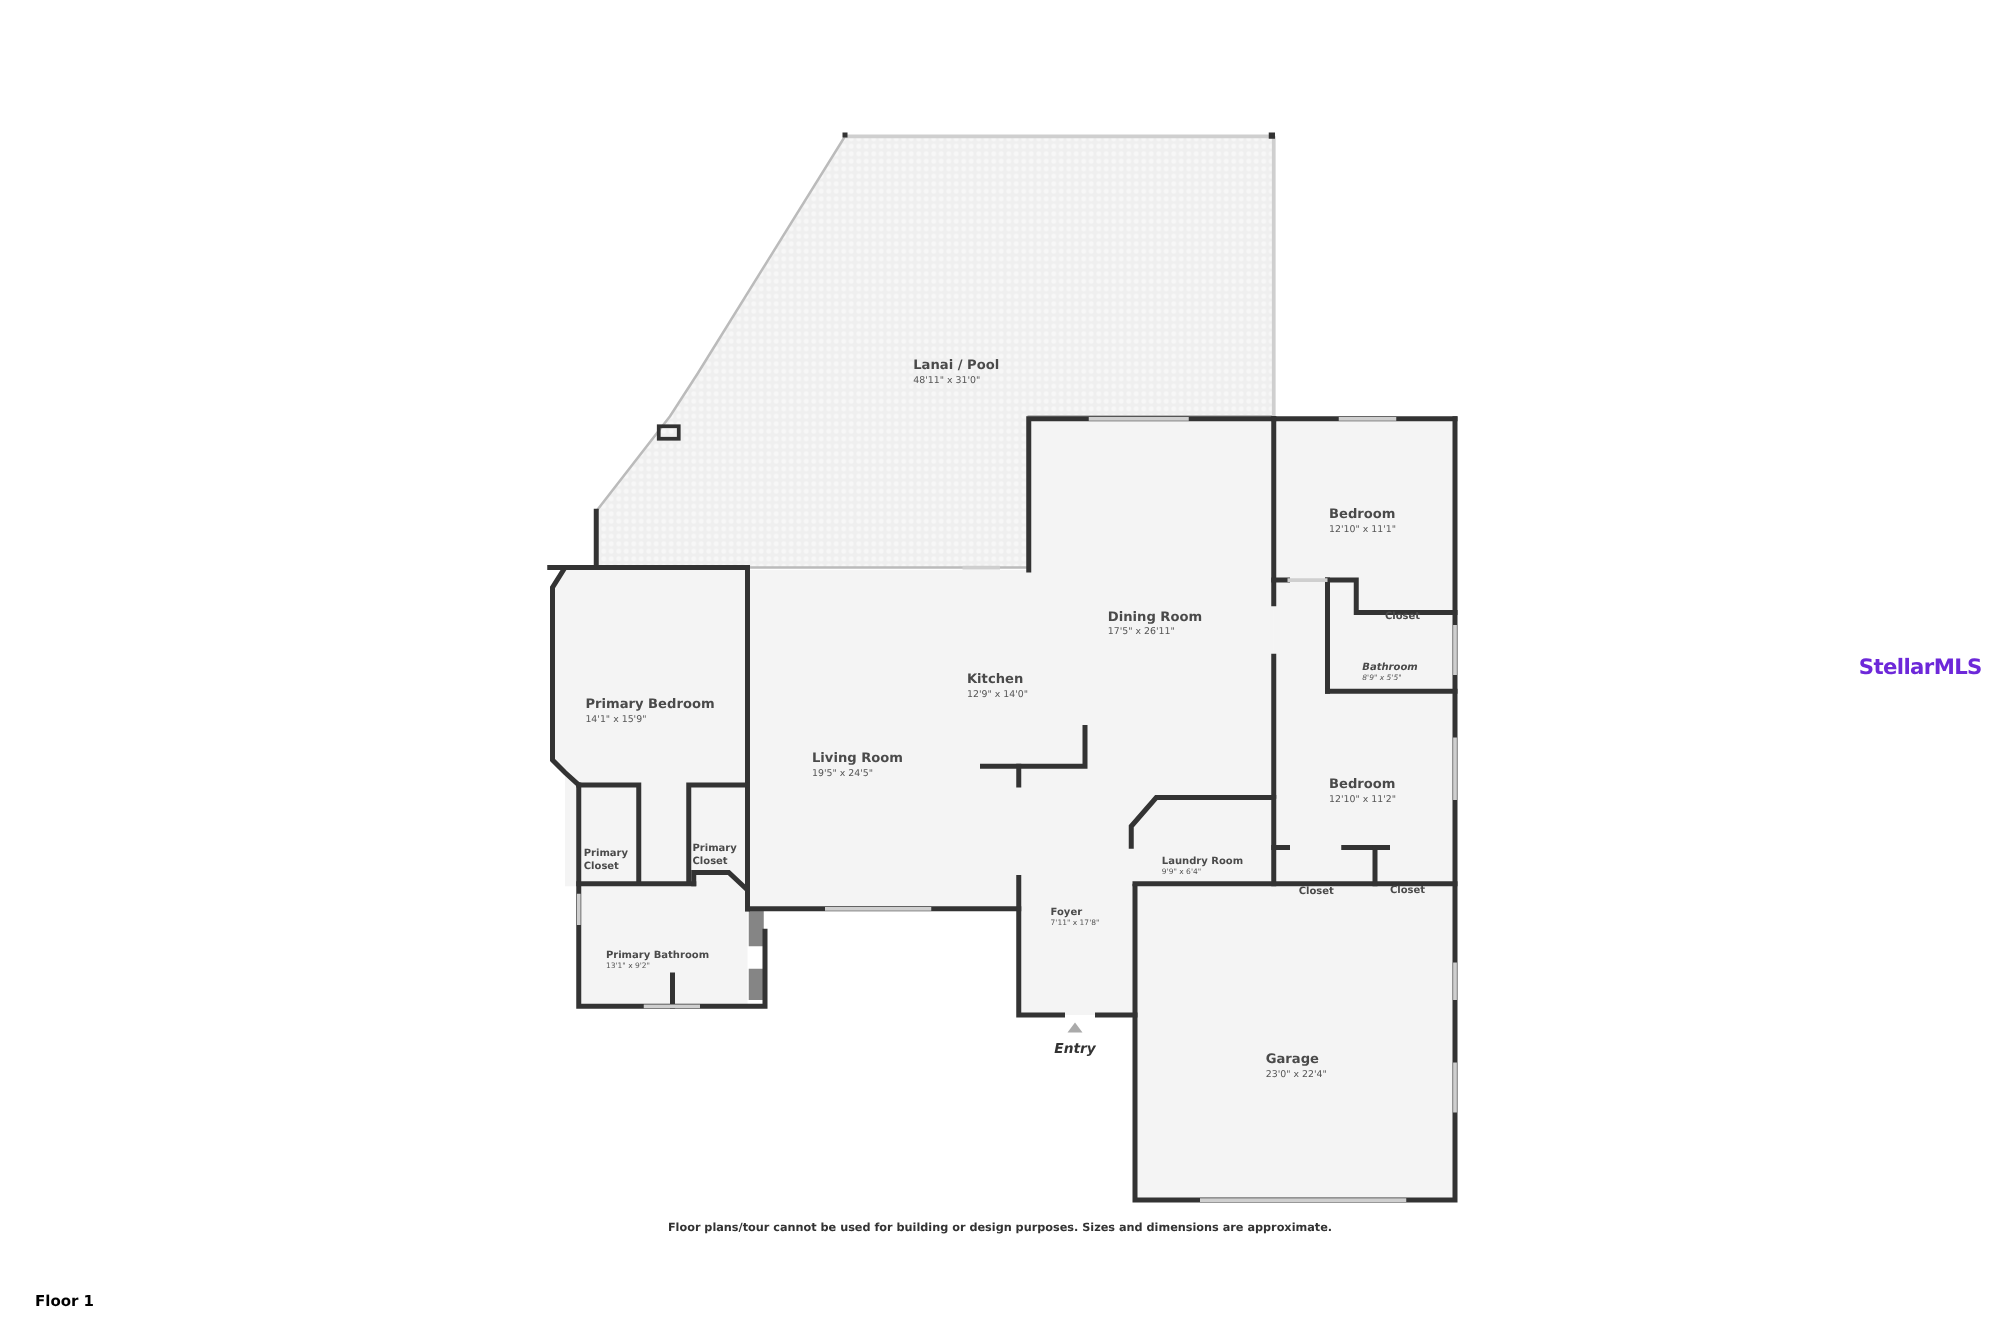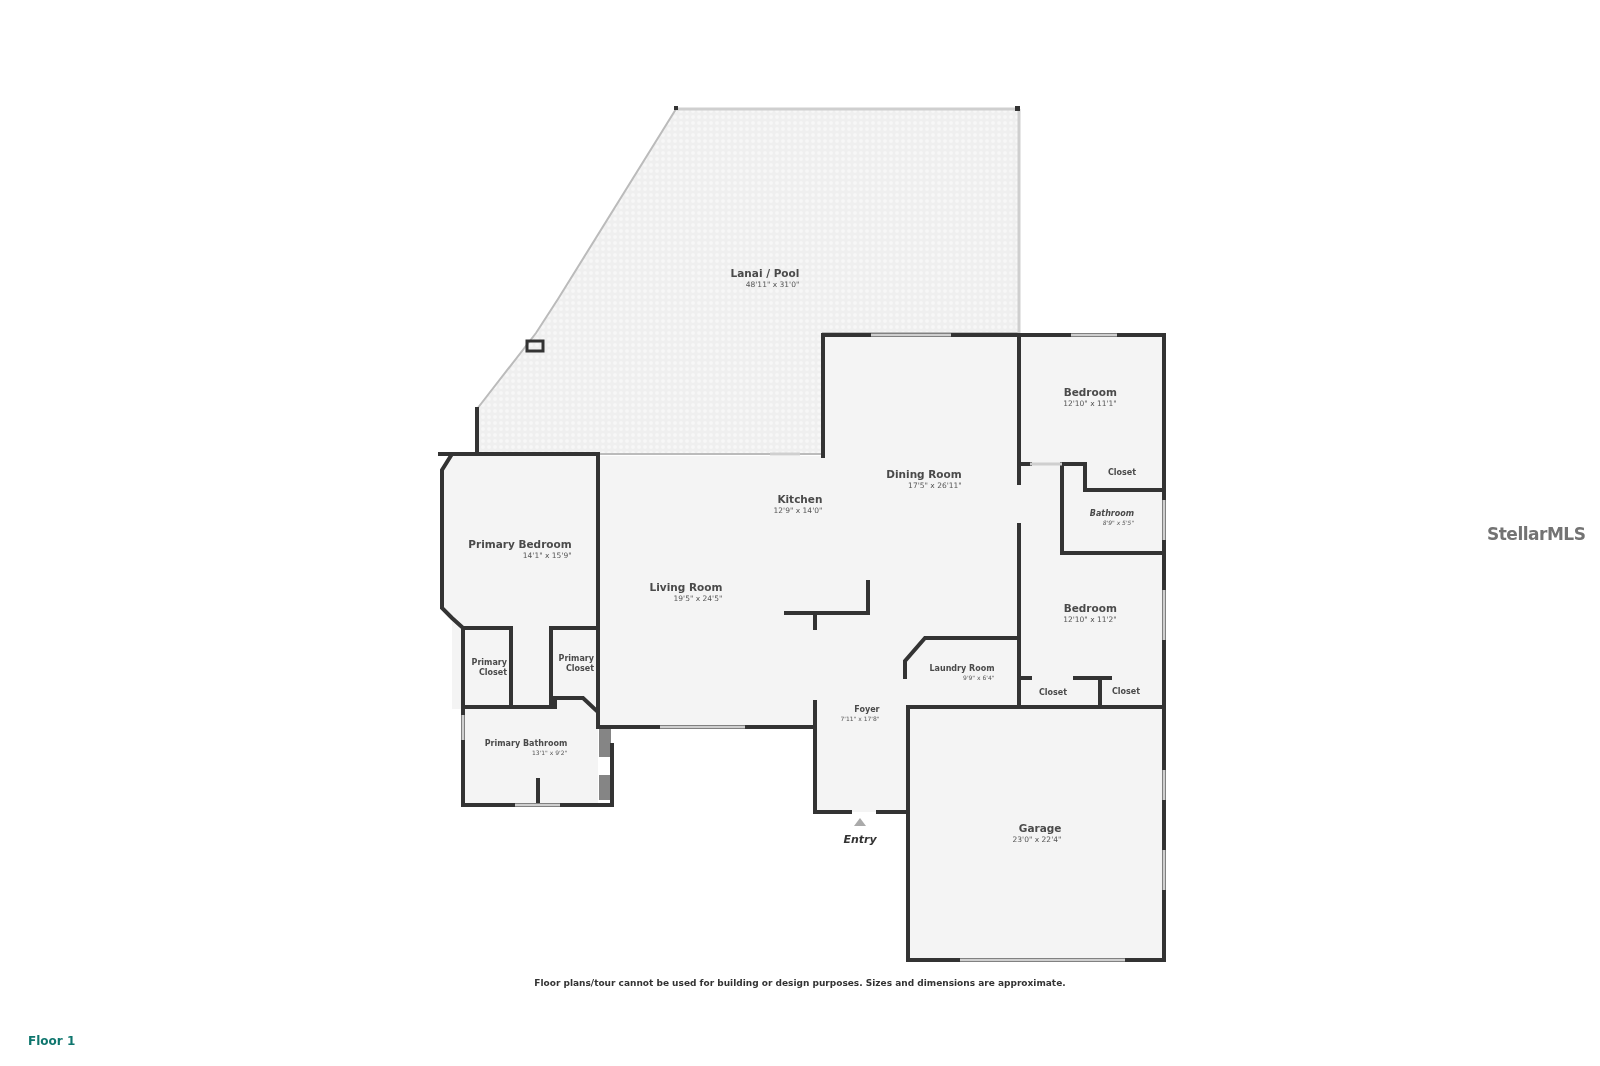--- a/index.html
+++ b/index.html
@@ -1,25 +1,25 @@
 <!DOCTYPE html>
 <html><head>
 <meta charset="utf-8">
 <style>
   html,body{margin:0;padding:0;background:#ffffff;}
   body{width:1600px;height:1066px;position:relative;overflow:hidden;font-family:"DejaVu Sans",sans-serif;}
   #plan{position:absolute;left:0;top:0;}
-  .room-label{position:absolute;transform:translate(-50%,-50%);text-align:right;color:#4a4a4a;white-space:nowrap;}
+  .room-label{position:absolute;transform:translate(-50%,-50%);text-align:left;color:#4a4a4a;white-space:nowrap;margin-top:20px;}
   .room-name{font-weight:bold;font-size:10.5px;line-height:13px;}
   .room-dim{font-size:7.5px;line-height:10px;color:#555;}
   .room-label.small .room-name{font-size:8px;line-height:10px;}
   .room-label.small .room-dim{font-size:6px;line-height:8px;}
-  #floor-label{position:absolute;left:28px;top:1034px;font-weight:bold;font-size:12px;color:#0f766e;}
+  #floor-label{position:absolute;left:28px;top:1034px;font-weight:bold;font-size:12px;color:#000000;}
   #disclaimer{position:absolute;left:0;width:1600px;top:978px;text-align:center;font-size:9px;font-weight:bold;color:#333;}
-  #watermark{position:absolute;left:1487px;top:524px;font-size:17px;color:#737373;font-weight:bold;letter-spacing:-0.5px;}
+  #watermark{position:absolute;left:1487px;top:524px;font-size:17px;color:#6d28d9;font-weight:bold;letter-spacing:-0.5px;}
   #entry-label{position:absolute;left:860px;top:839px;transform:translate(-50%,-50%);font-weight:bold;font-size:11px;color:#333;font-style:italic;}
 </style>
 </head>
 <body>
 
 <svg id="plan" width="1600" height="1066" viewBox="0 0 1600 1066">
   <defs>
     <pattern id="dots" width="6" height="6" patternUnits="userSpaceOnUse">
       <rect width="6" height="6" fill="#efefef"></rect>
       <circle cx="3" cy="3" r="2" fill="#f7f7f7"></circle>
@@ -112,21 +112,21 @@
   <div class="room-name">Closet</div>
 </div>
 <div class="room-label small" style="left:1112px;top:518px;font-style:italic;">
   <div class="room-name">Bathroom</div>
   <div class="room-dim">8'9" x 5'5"</div>
 </div>
 <div class="room-label" style="left:924px;top:479px;">
   <div class="room-name">Dining Room</div>
   <div class="room-dim">17'5" x 26'11"</div>
 </div>
-<div class="room-label" style="left:798px;top:504px;">
+<div class="room-label" style="left:798px;top:529px;">
   <div class="room-name">Kitchen</div>
   <div class="room-dim">12'9" x 14'0"</div>
 </div>
 <div class="room-label" style="left:520px;top:549px;">
   <div class="room-name">Primary Bedroom</div>
   <div class="room-dim">14'1" x 15'9"</div>
 </div>
 <div class="room-label" style="left:686px;top:592px;">
   <div class="room-name">Living Room</div>
   <div class="room-dim">19'5" x 24'5"</div>

